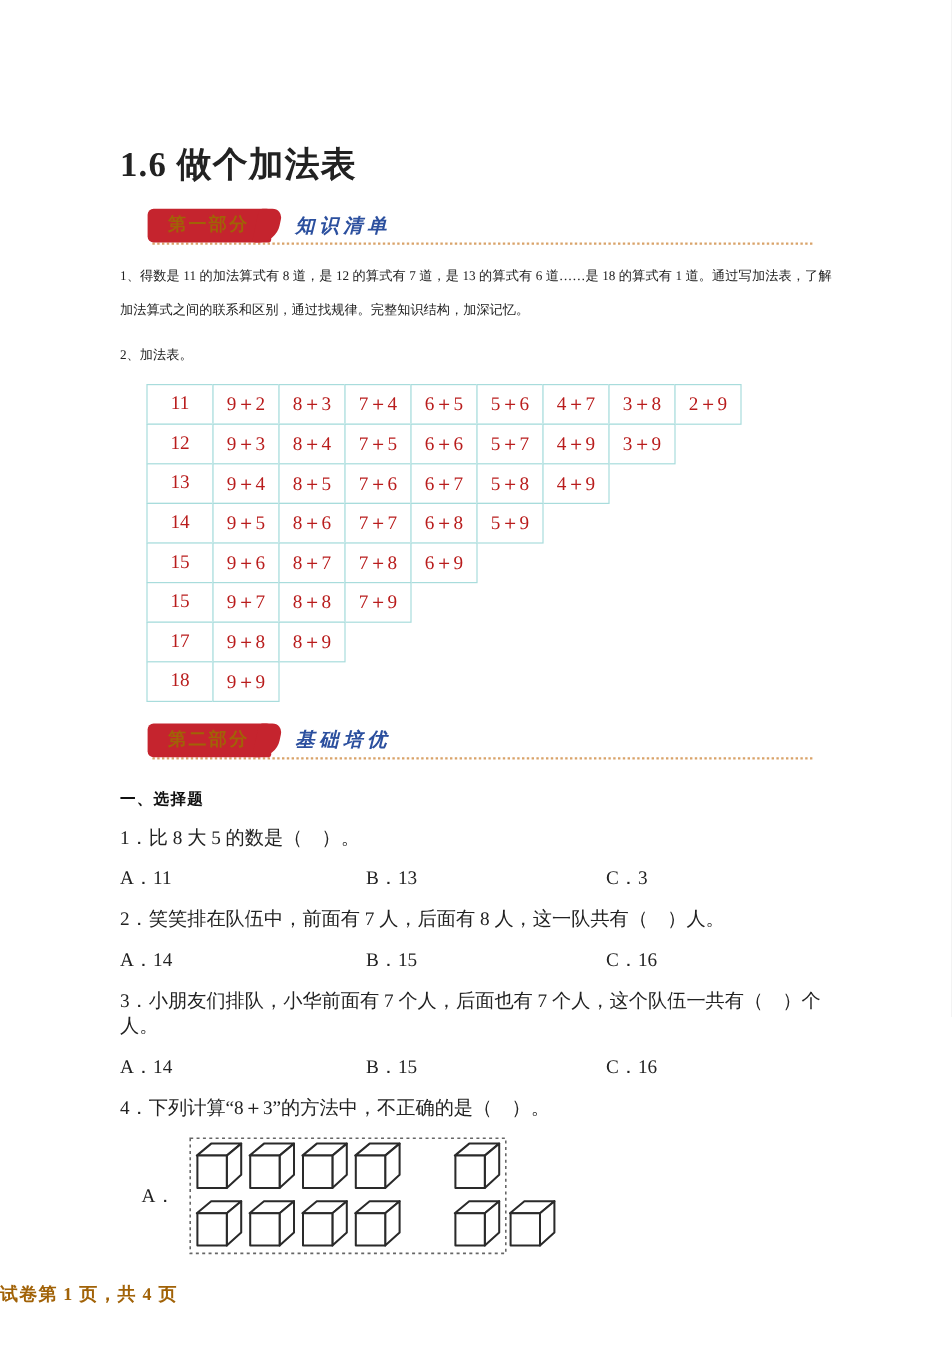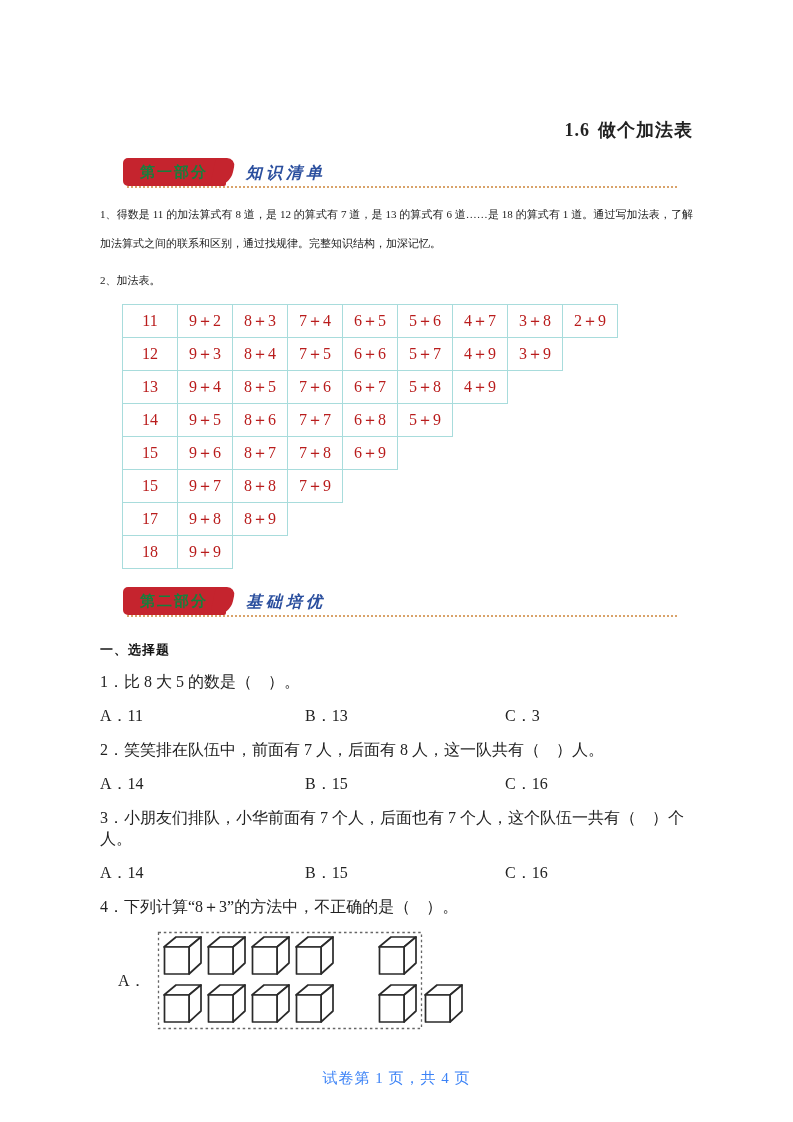--- a/index.html
+++ b/index.html
@@ -1,29 +1,29 @@
 <!DOCTYPE html>
 <html><head>
 <meta charset="utf-8">
 <style>
   html,body{margin:0;padding:0;background:#e9e9e9;}
   .page{position:relative;width:793px;height:1122px;margin:0 auto;background:#ffffff;
         font-family:"Liberation Serif","DejaVu Serif",serif;color:#222;overflow:hidden;}
   .content{padding:118px 100px 0 100px;}
 
   
-  .title{text-align:right;font-size:18px;margin:0 0 16px 0;font-weight:400;letter-spacing:1px;}
+  .title{text-align:left;font-size:29px;margin:0 0 16px 0;font-weight:400;letter-spacing:1px;}
   .title .num{font-weight:700;margin-right:8px;}
   .title .txt{font-weight:600;}
 
   
   .banner{position:relative;margin:10px 0 0 23px;height:30px;}
   .banner .rule{position:absolute;left:4px;right:16px;bottom:0;border-bottom:2px dotted #D9A36A;}
   .badge{position:relative;display:inline-block;height:28px;line-height:28px;
-         padding:0 18px 0 17px;color:#15803d;font-weight:700;font-size:15px;
+         padding:0 18px 0 17px;color:#a16207;font-weight:700;font-size:15px;
          font-family:"Liberation Sans",sans-serif;letter-spacing:2px;}
   .badge .bg{position:absolute;top:0;left:0;right:0;bottom:0;background:#C5242E;border-radius:5px 4px 2px 5px;}
   .badge .bg::after{content:'';position:absolute;top:0;right:-7px;width:20px;height:100%;
          background:#C5242E;transform:skewX(-12deg);border-radius:3px 9px 14px 3px;}
   .badge .btxt{position:relative;}
   .banner .lbl{display:inline-block;vertical-align:top;line-height:30px;margin-left:16px;
          color:#2B4F9E;font-weight:700;font-style:italic;font-size:16px;letter-spacing:4px;}
 
   
   .para{font-size:11px;line-height:29px;margin:12px 0 8px 0;text-align:justify;}
@@ -42,21 +42,21 @@
 
   .question{margin:0;}
   .q-text{margin:13px 0;font-size:16px;}
   .opts{display:grid;grid-template-columns:205px 200px 1fr;margin:13px 0;font-size:16px;}
 
   .figure{display:flex;align-items:center;margin:10px 0 0 18px;}
   .fig-label{font-size:16px;margin-right:11px;}
   .cf{fill:#fff;stroke:#2a2a2a;stroke-width:1.7;stroke-linejoin:round;}
   .dash{fill:none;stroke:#666;stroke-width:1.3;stroke-dasharray:2.5 2.8;}
 
-  .footer{position:absolute;left:0;right:0;bottom:34px;text-align:center;font-size:15px;color:#3b82f6;letter-spacing:1px;}
+  .footer{position:absolute;left:0;right:0;bottom:34px;text-align:left;font-size:15px;color:#a16207;letter-spacing:1px;font-weight:bold;}
 </style>
 </head>
 <body>
 
 <div class="page">
   <div class="content">
 
     <h1 class="title"><span class="num">1.6</span><span class="txt">做个加法表</span></h1>
 
     <div class="banner">

